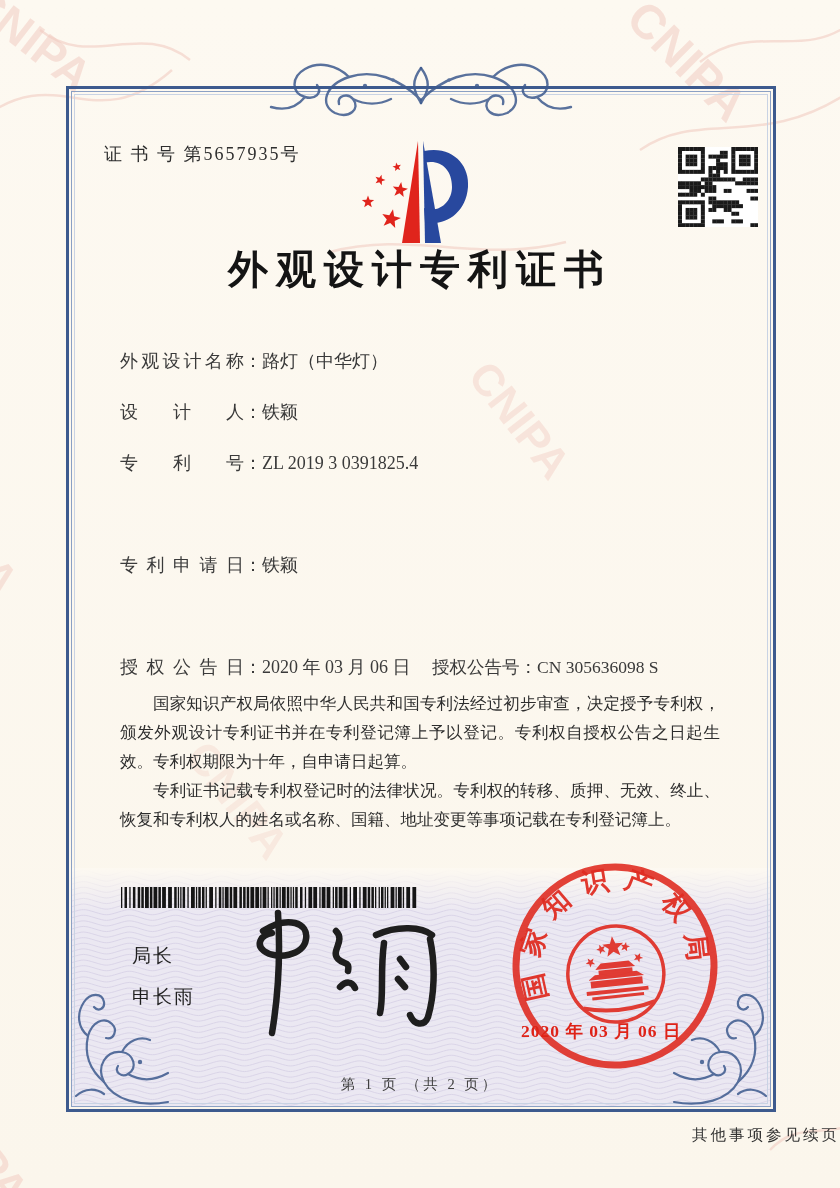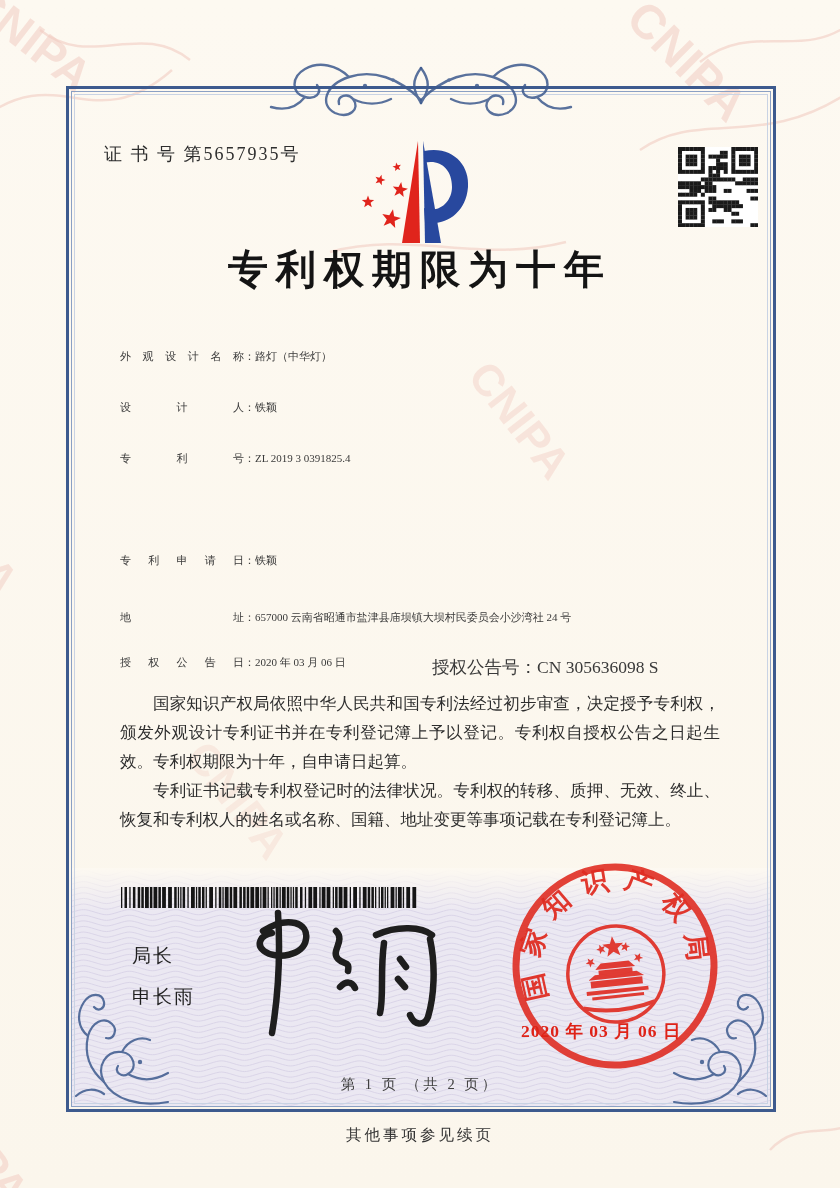--- a/index.html
+++ b/index.html
@@ -41,21 +41,21 @@
   .orn-top{left:261px;top:58px;}
   .orn-bl{left:70px;top:984px;}
   .orn-br{left:666px;top:984px;transform:scaleX(-1);}
   .cert-no{left:104px;top:142px;font-size:18px;letter-spacing:2px;color:#2e2e2e;z-index:5;}
   .logo{left:340px;top:137px;z-index:5;}
   .qr{left:678px;top:147px;z-index:5;}
   .title{
     position:absolute;left:0;right:0;top:242px;margin:0;text-align:center;
     font-size:40px;font-weight:bold;letter-spacing:8px;color:#141414;z-index:5;
   }
-  .frow{position:absolute;left:120px;font-size:11px;color:#3a3a3a;white-space:nowrap;z-index:5;}
+  .frow{position:absolute;left:120px;font-size:18px;color:#3a3a3a;white-space:nowrap;z-index:5;}
   .flabel{display:inline-block;width:124px;text-align:justify;text-align-last:justify;vertical-align:top;}
   .fvalue{display:inline-block;}
   .r1{top:349px;}.r2{top:400px;}.r3{top:451px;}.r4{top:502px;}.r5{top:553px;}
   .r6{top:603px;white-space:normal;width:600px;line-height:29px;}
   .r6 .fvalue{width:458px;}
   .r7a{top:655px;}
   .r7b{position:absolute;left:432px;top:655px;font-size:17.5px;color:#3a3a3a;white-space:nowrap;z-index:5;}
   .paras{position:absolute;left:120px;top:690px;width:600px;font-size:16.5px;line-height:29px;
     text-align:justify;color:#2d2d2d;z-index:5;}
   .paras p{margin:0;text-indent:2em;font-family:Liberation Mono, monospace;}
@@ -65,21 +65,21 @@
   .signer-title{top:943px;}
   .signer-name{top:984px;}
   .signature{left:208px;top:901px;z-index:6;}
   .seal{left:505px;top:856px;transform:rotate(-6deg);z-index:6;opacity:.95;}
   .seal-date{
     position:absolute;left:521px;top:1019px;font-size:17.5px;font-weight:bold;
     color:var(--seal-red);letter-spacing:1px;z-index:7;white-space:nowrap;
   }
   .page-num{position:absolute;left:0;right:0;top:1075px;text-align:center;
     font-size:14.5px;letter-spacing:3px;color:#3e3e3e;z-index:5;}
-  .cont-note{position:absolute;left:0;right:0;top:1125px;text-align:center;
+  .cont-note{position:absolute;left:0;right:0;top:1125px;text-align:right;
     font-size:15.5px;letter-spacing:3px;color:#333;z-index:5;}
 </style>
 </head>
 <body>
 
 <div class="page">
 
   <div class="watermark wm1">CNIPA</div>
   <div class="watermark wm2">CNIPA</div>
   <div class="watermark wm3">CNIPA</div>
@@ -410,36 +410,33 @@
       <rect x="34.29" y="72.38" width="4" height="4" fill="#1a1a1a"></rect>
       <rect x="38.10" y="72.38" width="4" height="4" fill="#1a1a1a"></rect>
       <rect x="41.90" y="72.38" width="4" height="4" fill="#1a1a1a"></rect>
       <rect x="53.33" y="72.38" width="4" height="4" fill="#1a1a1a"></rect>
       <rect x="57.14" y="72.38" width="4" height="4" fill="#1a1a1a"></rect>
       <rect x="60.95" y="72.38" width="4" height="4" fill="#1a1a1a"></rect>
       <rect x="72.38" y="76.19" width="4" height="4" fill="#1a1a1a"></rect>
       <rect x="76.19" y="76.19" width="4" height="4" fill="#1a1a1a"></rect>
     </svg>
 
-  <h1 class="title">专利权期限为十年</h1>
+  <h1 class="title">外观设计专利证书</h1>
 
   <div class="frow r1">
     <span class="flabel">外观设计名称</span><span>：</span><span class="fvalue">路灯（中华灯）</span>
   </div>
   <div class="frow r2">
     <span class="flabel">设计人</span><span>：</span><span class="fvalue">铁颖</span>
   </div>
   <div class="frow r3">
     <span class="flabel">专利号</span><span>：</span><span class="fvalue">ZL 2019 3 0391825.4</span>
   </div>
   <div class="frow r5">
     <span class="flabel">专利申请日</span><span>：</span><span class="fvalue">铁颖</span>
-  </div>
-  <div class="frow r6">
-    <span class="flabel">地址</span><span>：</span><span class="fvalue">657000 云南省昭通市盐津县庙坝镇大坝村民委员会小沙湾社 24 号</span>
   </div>
   <div class="frow r7a">
     <span class="flabel">授权公告日</span><span>：</span><span class="fvalue">2020 年 03 月 06 日</span>
   </div>
   <div class="r7b">
     <span>授权公告号</span><span>：</span><span class="fvalue">CN 305636098 S</span>
   </div>
 
   <div class="paras">
     <p>国家知识产权局依照中华人民共和国专利法经过初步审查，决定授予专利权，颁发外观设计专利证书并在专利登记簿上予以登记。专利权自授权公告之日起生效。专利权期限为十年，自申请日起算。</p>

